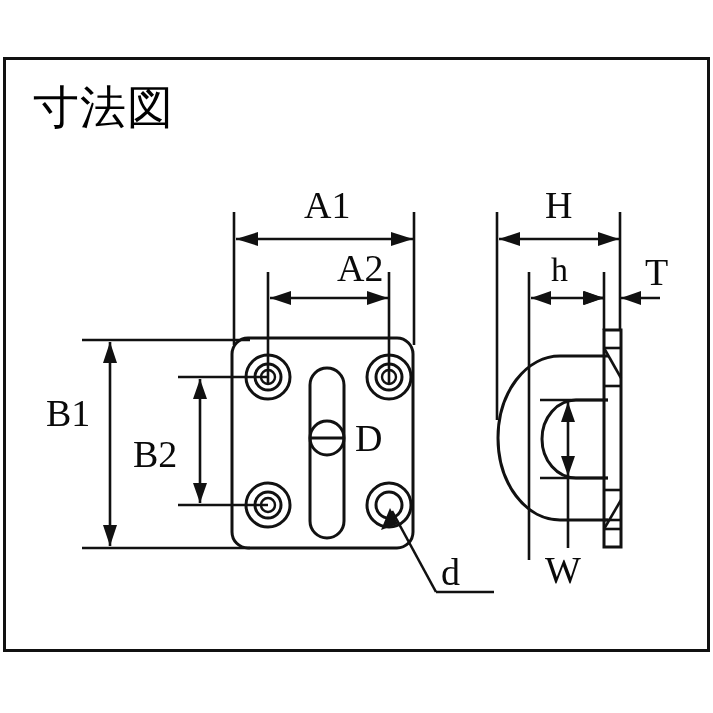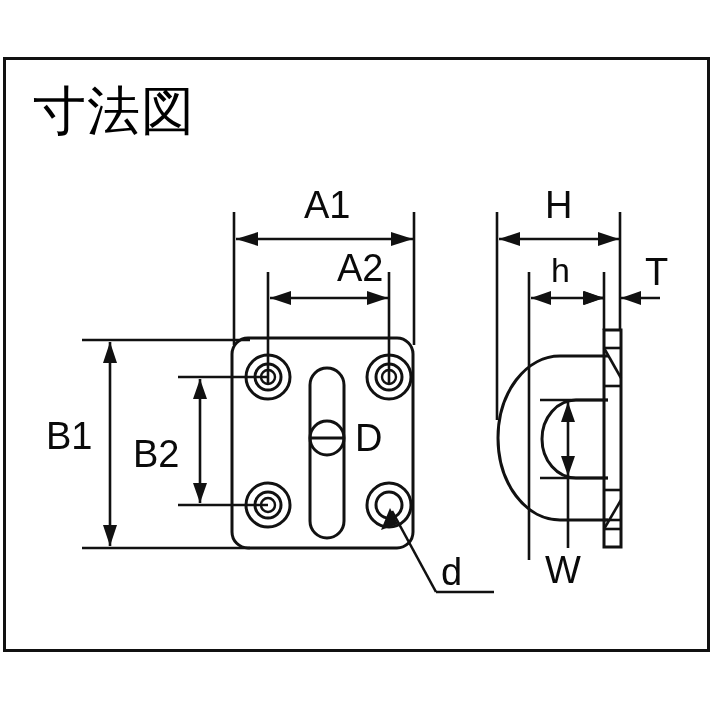--- a/index.html
+++ b/index.html
@@ -25,44 +25,44 @@
     top: 0;
     width: 713px;
     height: 713px;
     display: block;
   }
   .lbl {
     position: absolute;
     color: #111111;
     white-space: nowrap;
     line-height: 1;
-    font-family: Liberation Sans, sans-serif;
+    font-family: Liberation Serif, serif;
   }
   #title-text {
     left: 33px;
     top: 84px;
-    font-size: 53px;
+    font-size: 46px;
     letter-spacing: 1px;
     font-family: "DejaVu Sans", "Liberation Sans", sans-serif;
     font-weight: 500;
     color: #000;
   }
   .dim-label {
     font-size: 38px;
     font-weight: 400;
     color: #0a0a0a;
   }
   .dim-label-sm {
     font-size: 34px;
     font-weight: 400;
     color: #0a0a0a;
   }
   #label-a1 { left: 304px; top: 186px; }
   #label-a2 { left: 307px; top: 249px; margin-left: 30px; }
-  #label-b1 { left: 46px;  top: 417px; text-align: center; }
+  #label-b1 { left: 46px;  top: 394px; text-align: center; }
   #label-b2 { left: 133px; top: 417px; margin-top: 18px; }
   #label-d-upper { left: 355px; top: 419px; }
   #label-d-lower { left: 441px; top: 553px; }
   #label-h { left: 545px; top: 186px; }
   #label-h-lower { left: 551px; top: 253px; }
   #label-t { left: 645px; top: 253px; }
   #label-w { left: 545px; top: 551px; }
 </style>
 </head>
 <body>

